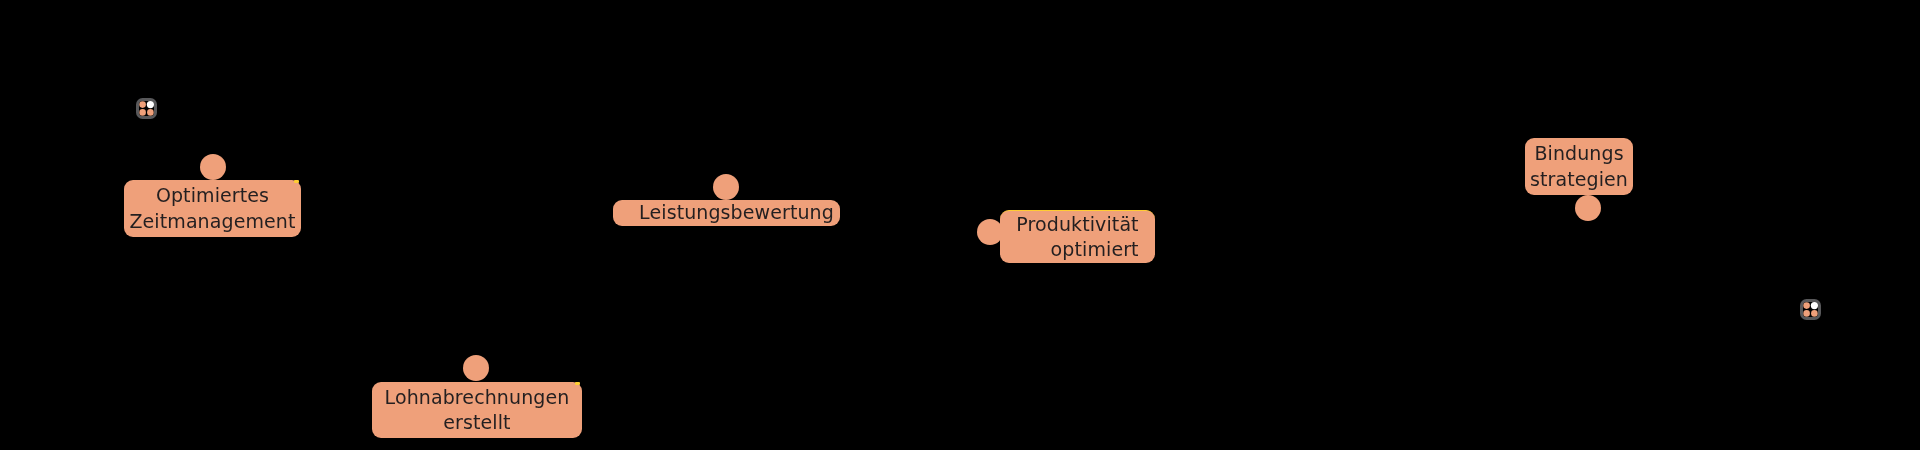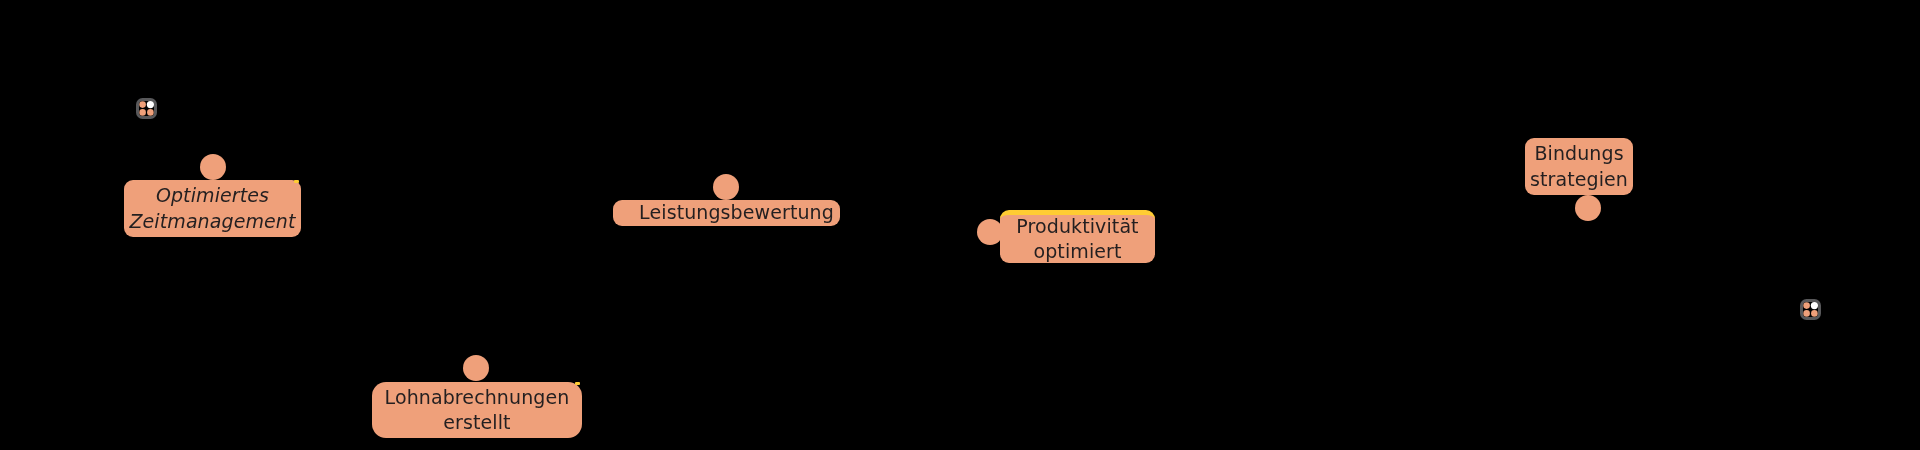--- a/index.html
+++ b/index.html
@@ -29,22 +29,23 @@
     background: #efa07a;
     color: #231f20;
     font-size: 19px;
     line-height: 1.32;
     letter-spacing: 0.1px;
     padding: 4px 12px;
     white-space: pre-line;
     user-select: none;
   }
   .node.selected {
-    border-top: 5px solid #1d4ed8;
+    border-top: 1px solid #1d4ed8;
     border-radius: 9px;
+    text-align: right;
   }
   .node-corner-mark {
     position: absolute;
     top: 0;
     right: 2px;
     width: 5px;
     height: 3px;
     background: #ffcc33;
     border-radius: 1px;
   }
@@ -84,26 +85,26 @@
         <circle cx="14.4" cy="14.4" r="3.3" fill="#efa07a"></circle>
       </svg></div>
     <div class="cluster-icon" style="left: 1800px; top: 299px;"><svg width="21" height="21" viewBox="0 0 21 21">
         <rect x="1.5" y="1.5" width="18" height="18" rx="5" ry="5" fill="none" stroke="#58585a" stroke-width="3"></rect>
         <circle cx="6.6" cy="6.6" r="3.3" fill="#efa07a"></circle>
         <circle cx="14.4" cy="6.6" r="3.6" fill="#ffffff"></circle>
         <circle cx="6.6" cy="14.4" r="3.3" fill="#efa07a"></circle>
         <circle cx="14.4" cy="14.4" r="3.3" fill="#efa07a"></circle>
       </svg></div>
     <div class="handle" style="left: 200px; top: 154px; width: 26px; height: 26px; background: rgb(239, 160, 122);"></div>
-    <div class="node" style="left: 124px; top: 180px; width: 177px; height: 57px; background: rgb(239, 160, 122); color: rgb(35, 31, 32); font-style: italic;"><span>Optimiertes
+    <div class="node" style="left: 124px; top: 180px; width: 177px; height: 57px; background: rgb(239, 160, 122); color: rgb(35, 31, 32);"><span>Optimiertes
 Zeitmanagement</span><span class="node-corner-mark" style="background: rgb(255, 204, 51);"></span></div>
     <div class="handle" style="left: 713px; top: 174px; width: 26px; height: 26px; background: rgb(239, 160, 122);"></div>
     <div class="node" style="left: 613px; top: 200px; width: 227px; height: 26px; background: rgb(239, 160, 122); color: rgb(35, 31, 32); padding-left: 32px;"><span>Leistungsbewertung</span></div>
     <div class="handle" style="left: 977px; top: 219px; width: 26px; height: 26px; background: rgb(239, 160, 122);"></div>
     <div class="node selected" style="left: 1000px; top: 210px; width: 155px; height: 53px; background: rgb(239, 160, 122); color: rgb(35, 31, 32); border-top-color: rgb(255, 204, 51);"><span>Produktivität
 optimiert</span></div>
     <div class="handle" style="left: 1575px; top: 195px; width: 26px; height: 26px; background: rgb(239, 160, 122);"></div>
     <div class="node" style="left: 1525px; top: 138px; width: 108px; height: 57px; background: rgb(239, 160, 122); color: rgb(35, 31, 32);"><span>Bindungs
 strategien</span></div>
     <div class="handle" style="left: 463px; top: 355px; width: 26px; height: 26px; background: rgb(239, 160, 122);"></div>
-    <div class="node" style="left: 372px; top: 382px; width: 210px; height: 56px; background: rgb(239, 160, 122); color: rgb(35, 31, 32); border-radius: 14px;"><span>Lohnabrechnungen
+    <div class="node" style="left: 372px; top: 382px; width: 210px; height: 56px; background: rgb(239, 160, 122); color: rgb(35, 31, 32);"><span>Lohnabrechnungen
 erstellt</span><span class="node-corner-mark" style="background: rgb(255, 204, 51);"></span></div>
   </div>
 
 </body></html>

